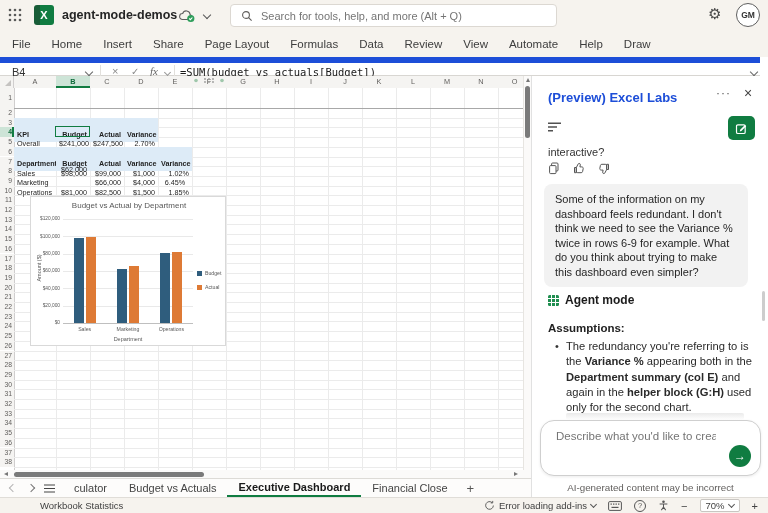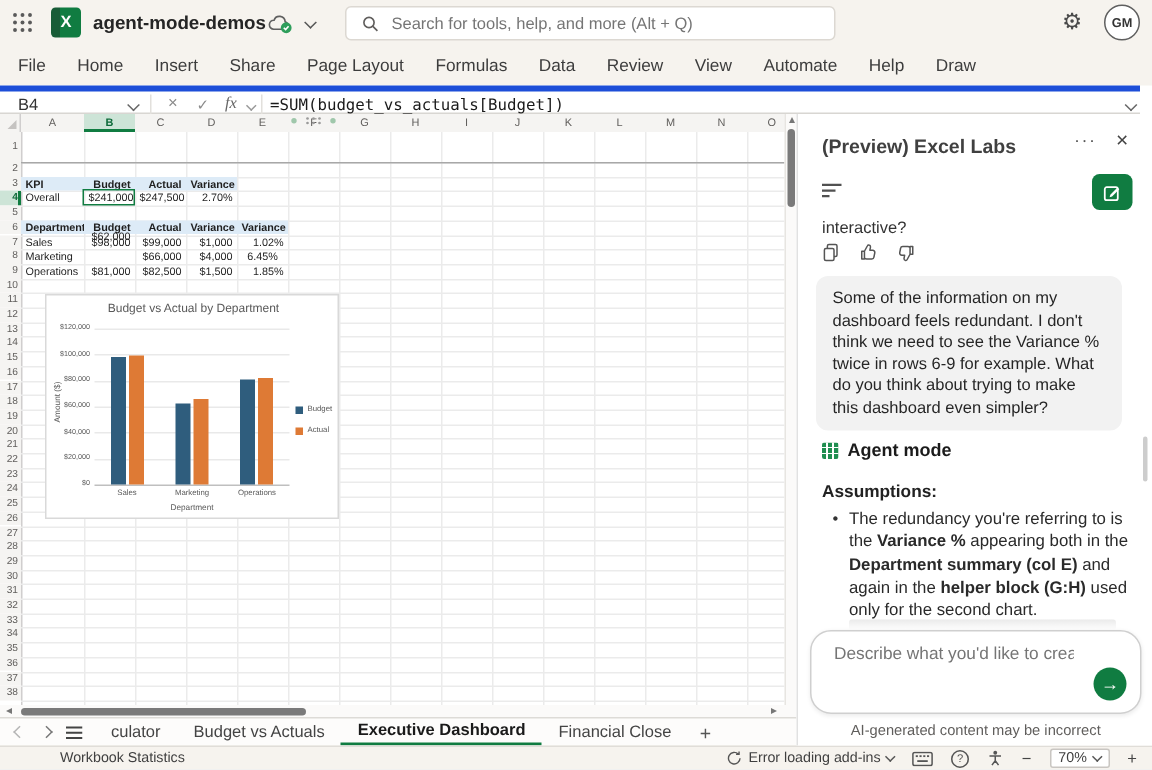--- a/index.html
+++ b/index.html
@@ -20,34 +20,34 @@
   .ribbon-tabs{position:absolute;left:12px;top:0;height:27px;display:flex;gap:21px;align-items:center;
                font-size:11.5px;color:#3d3d3d;}
   .pillbtn{position:absolute;background:#fff;border:1px solid #d2cec8;border-radius:3px;
            display:flex;align-items:center;justify-content:center;}
   .sharebtn{position:absolute;left:677px;top:33px;width:52px;height:20px;background:#107C41;color:#fff;
             border-radius:3px;display:flex;align-items:center;justify-content:center;gap:3px;font-size:11px;}
   .chv{display:inline-block;width:5px;height:5px;border-right:1.2px solid currentColor;
        border-bottom:1.2px solid currentColor;transform:rotate(45deg);}
   
   .fbar{position:absolute;left:0;top:57px;width:760px;height:19px;background:#fff;
-        border-top:4px solid #1d4ed8;border-bottom:1px solid #d8d6d2;box-sizing:border-box;}
+        border-top:6px solid #1d4ed8;border-bottom:1px solid #d8d6d2;box-sizing:border-box;}
   .fbar .ref{position:absolute;left:12px;top:3px;font-size:11px;color:#333;}
   .fbar .formula{position:absolute;left:180px;top:3px;font-size:10.5px;color:#1a1a1a;
         font-family:"DejaVu Sans Mono",monospace;}
   .vdiv{position:absolute;top:2px;width:1px;height:14px;background:#e2e0dc;}
   
   #sheet{position:absolute;left:0;top:76px;width:531px;height:402px;background:#fff;overflow:hidden;}
   .colhdr{position:absolute;top:0;height:12px;font-size:7.3px;color:#605e5c;text-align:center;
           line-height:12px;background:#f5f4f2;box-sizing:border-box;}
   .colsel{background:#cde4d7 !important;color:#0e6b3a;font-weight:bold;box-shadow:inset 0 -2px 0 #107C41;}
   .rowhdr{position:absolute;left:0;width:14px;font-size:6.8px;color:#605e5c;text-align:right;
           padding-right:2px;box-sizing:border-box;background:#f5f4f2;}
   .rowsel{background:#cde4d7 !important;color:#0e6b3a;font-weight:bold;box-shadow:inset -2px 0 0 #107C41;}
-  .cell{position:absolute;font-size:7.2px;color:#1f1f1f;box-sizing:border-box;padding:0 3px;
+  .cell{position:absolute;font-size:7.2px;color:#1f1f1f;box-sizing:border-box;padding:12px 3px;
         white-space:nowrap;overflow:hidden;}
   .hline,.vline{position:absolute;background:#ebebeb;}
   
   #panel{position:absolute;left:531px;top:76px;width:237px;height:421px;background:#fff;
          border-left:1px solid #e1e1e1;box-sizing:border-box;}
   .bubble{position:absolute;left:12px;top:108px;width:204px;background:#f2f2f2;border-radius:8px;
           padding:8px 11px;box-sizing:border-box;font-size:11px;line-height:14.5px;color:#262626;}
   .composer{position:absolute;left:8px;top:344px;width:221px;height:56px;border:1px solid #cfcfcf;
             border-radius:14px;background:#fff;box-shadow:0 1px 3px rgba(0,0,0,.08);box-sizing:border-box;}
   .composer input{position:absolute;left:13px;top:8px;width:160px;border:0;outline:none;font-size:11.5px;
@@ -409,21 +409,21 @@
       <span style="font-size:11px;color:#444;">−</span>
       <span class="zoombox">
         <span>70%</span>
         <span class="chv" style="width:4px;height:4px;color:#555;margin-top:-2px;"></span>
       </span>
       <span style="font-size:11px;color:#444;">+</span>
     </div>
   </div>
 
   <div id="panel">
-    <span class="abs" style="left:16px;top:14px;font-size:13px;font-weight:bold;color:#404040;">(Preview) Excel Labs</span>
+    <span class="abs" style="left:16px;top:14px;font-size:13px;font-weight:bold;color:#1d4ed8;">(Preview) Excel Labs</span>
     <span class="abs" style="left:184px;top:10px;font-size:12px;color:#555;letter-spacing:1px;">···</span>
     <span class="abs" style="left:212px;top:9px;font-size:14px;color:#444;">×</span>
 
     <span class="abs" style="left:16px;top:46px;">
       <svg width="14" height="11" viewBox="0 0 14 11">
           <g stroke="#515151" stroke-width="1.5">
         <path d="M0 1.2h13M0 5h9M0 8.8h5"></path>
           </g>
         </svg>
     </span>

